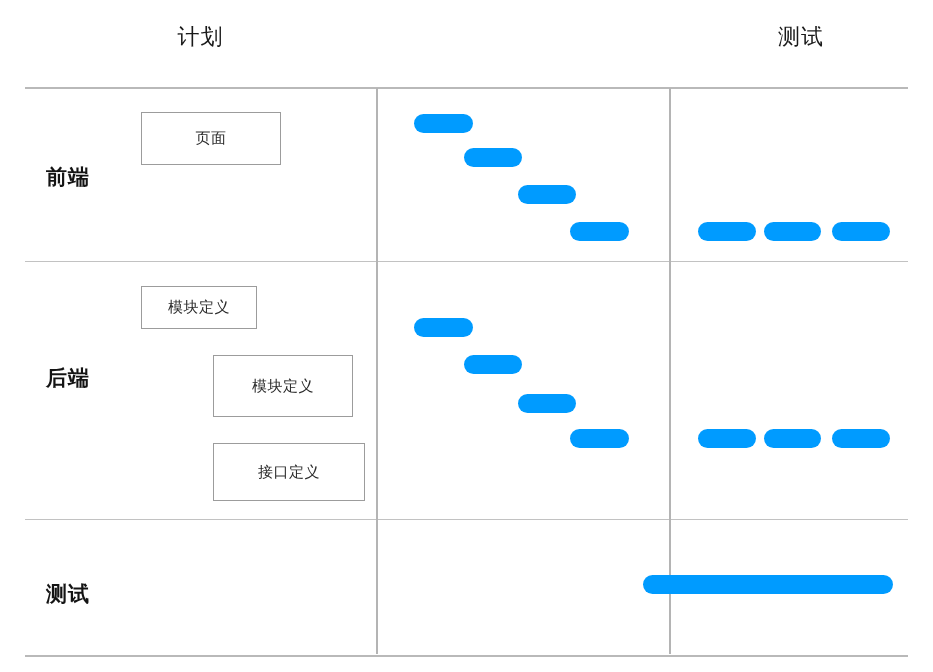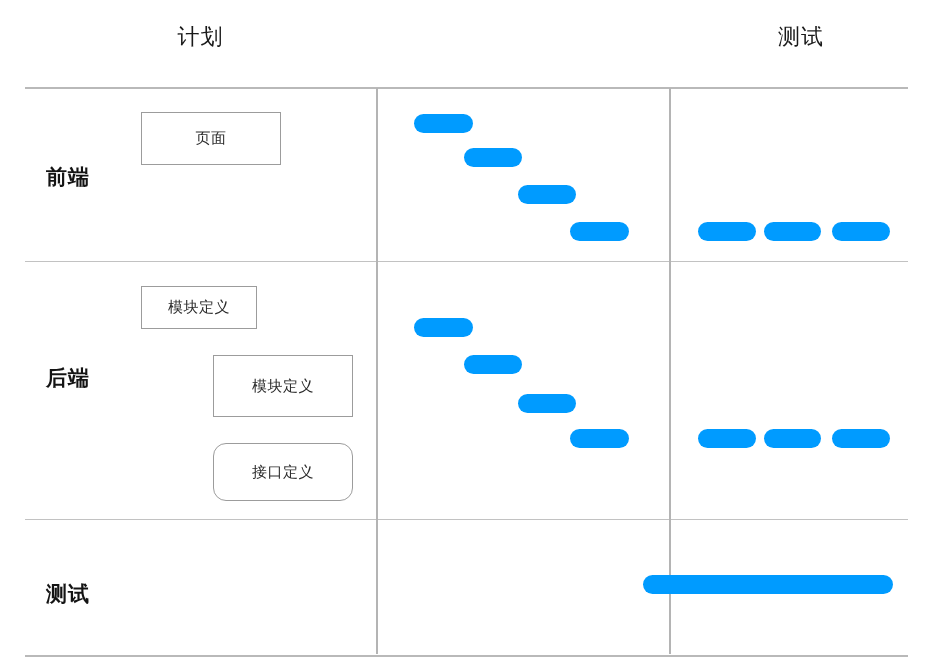--- a/index.html
+++ b/index.html
@@ -93,21 +93,21 @@
   <div class="vline" style="left:376px;top:88px;height:566px;"></div>
   <div class="vline" style="left:669px;top:88px;height:566px;"></div>
 
   <div class="row-label" style="left:22px;top:163px;">前端</div>
   <div class="row-label" style="left:22px;top:364px;">后端</div>
   <div class="row-label" style="left:22px;top:580px;">测试</div>
 
   <div class="task-box" style="left:141px;top:112px;width:140px;height:53px;">页面</div>
   <div class="task-box" style="left:141px;top:286px;width:116px;height:43px;">模块定义</div>
   <div class="task-box" style="left:213px;top:355px;width:140px;height:62px;">模块定义</div>
-  <div class="task-box" style="left:213px;top:443px;width:140px;height:58px;border-radius:13px;">接口定义</div>
+  <div class="task-box" style="left:213px;top:443px;width:152px;height:58px;">接口定义</div>
 
   <div class="bar" style="left:414px;top:114px;width:59px;"></div>
   <div class="bar" style="left:464px;top:148px;width:58px;"></div>
   <div class="bar" style="left:518px;top:185px;width:58px;"></div>
   <div class="bar" style="left:570px;top:222px;width:59px;"></div>
 
   <div class="bar" style="left:698px;top:222px;width:58px;"></div>
   <div class="bar" style="left:764px;top:222px;width:57px;"></div>
   <div class="bar" style="left:832px;top:222px;width:58px;"></div>
 

